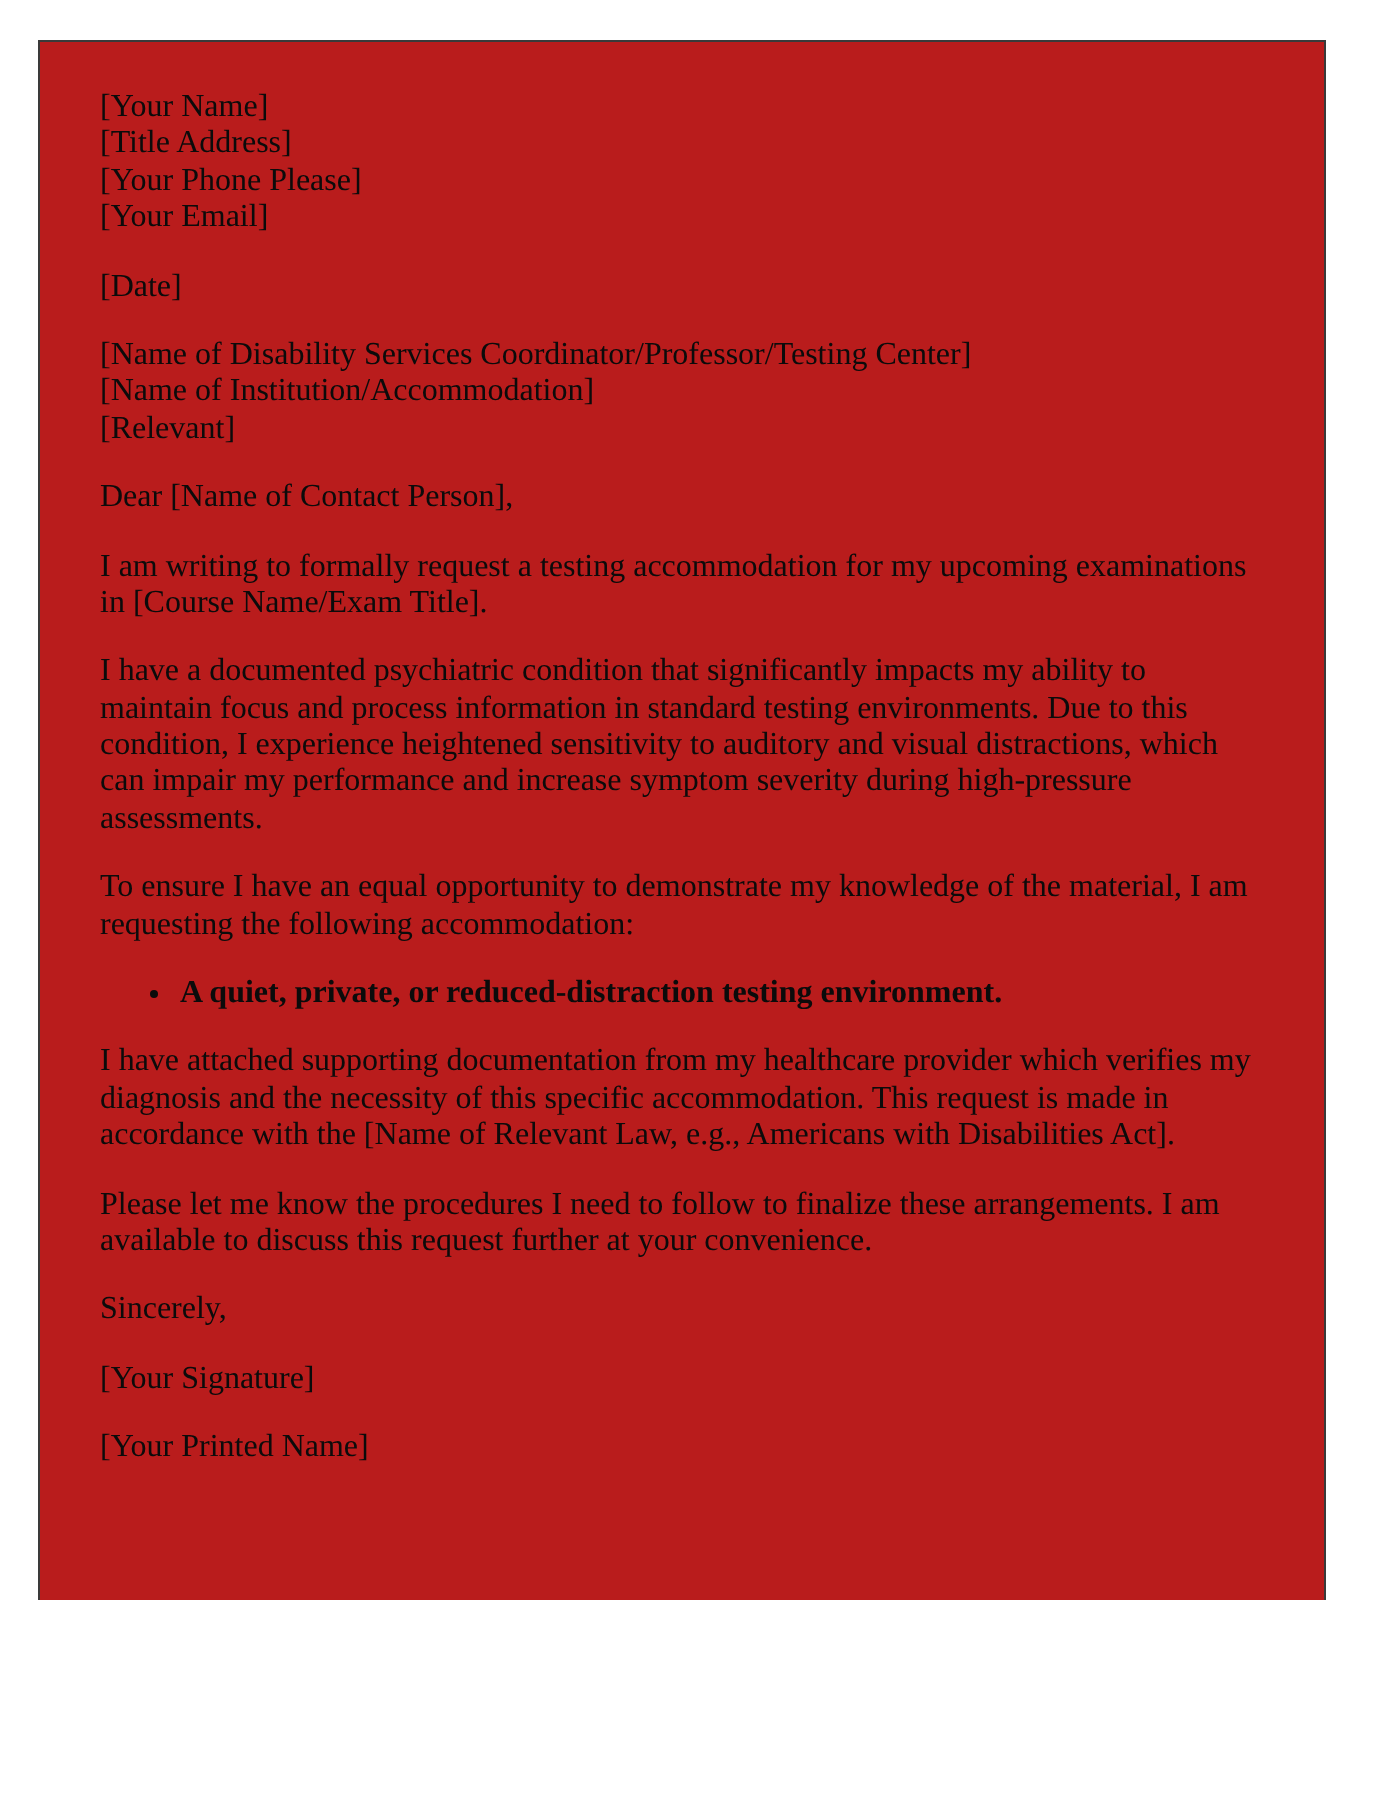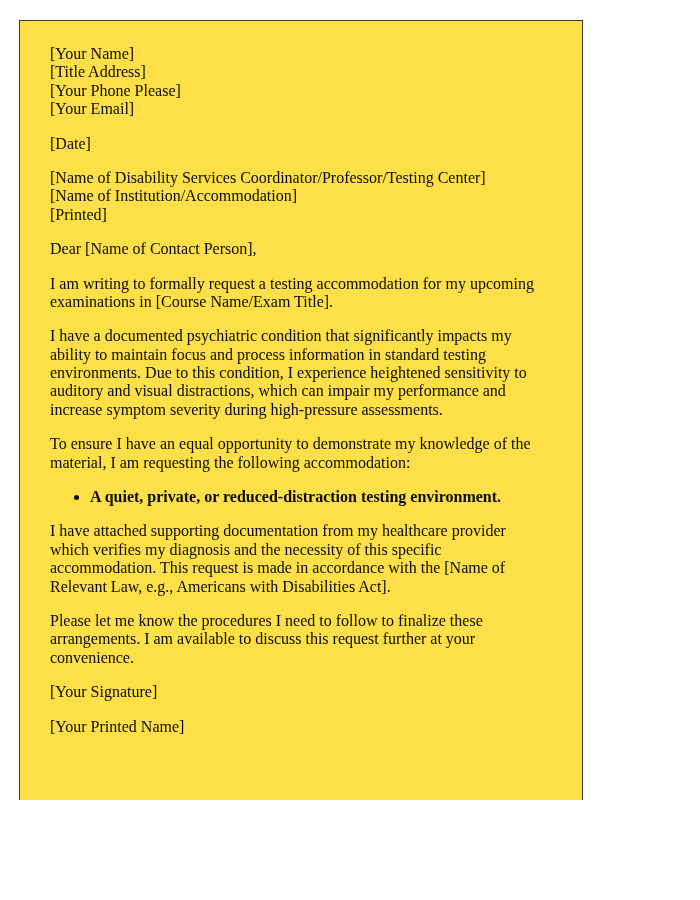--- a/index.html
+++ b/index.html
@@ -16,28 +16,28 @@
     height: 900px;
     background: #ffffff;
     font-family: "Liberation Serif", "DejaVu Serif", serif;
     font-size: 16px;
     color: #0b0b0b;
   }
   .letter-box {
     position: absolute;
     top: 20px;
     left: 19px;
-    width: 564px;
+    width: 644px;
     height: 780px;
     box-sizing: border-box;
     border: 1px solid #3a3a3a;
     border-bottom: none;
     padding: 8px 36px 0 30px;
     overflow: hidden;
-    background: #fde047;
+    background: #b91c1c;
   }
   .letter-box p {
     margin: 16px 0;
     line-height: 1.15;
   }
   .subject {
     font-weight: bold;
   }
   ul.accommodation-list {
     margin: 5px 0;
@@ -59,41 +59,42 @@
       <span>[Title Address]</span><br>
       <span>[Your Phone Please]</span><br>
       <span>[Your Email]</span>
     </p>
 
     <p>[Date]</p>
 
     <p>
       <span>[Name of Disability Services Coordinator/Professor/Testing Center]</span><br>
       <span>[Name of Institution/Accommodation]</span><br>
-      <span>[Printed]</span>
+      <span>[Relevant]</span>
     </p>
 
 
     <p>Dear [Name of Contact Person],</p>
 
     <p>I am writing to formally request a testing accommodation for my upcoming examinations in [Course Name/Exam Title].</p>
 
     <p>I have a documented psychiatric condition that significantly impacts my ability to maintain focus and process information in standard testing environments. Due to this condition, I experience heightened sensitivity to auditory and visual distractions, which can impair my performance and increase symptom severity during high-pressure assessments.</p>
 
     <p>To ensure I have an equal opportunity to demonstrate my knowledge of the material, I am requesting the following accommodation:</p>
 
     <ul class="accommodation-list">
       <li>A quiet, private, or reduced-distraction testing environment.</li>
     </ul>
 
     <p>I have attached supporting documentation from my healthcare provider which verifies my diagnosis and the necessity of this specific accommodation. This request is made in accordance with the [Name of Relevant Law, e.g., Americans with Disabilities Act].</p>
 
     <p>Please let me know the procedures I need to follow to finalize these arrangements. I am available to discuss this request further at your convenience.</p>
 
 
+    <p>Sincerely,</p>
 
     <p>[Your Signature]</p>
 
     <p>
       <span>[Your Printed Name]</span><br>
       
     </p>
 
   </div>
 </div>

